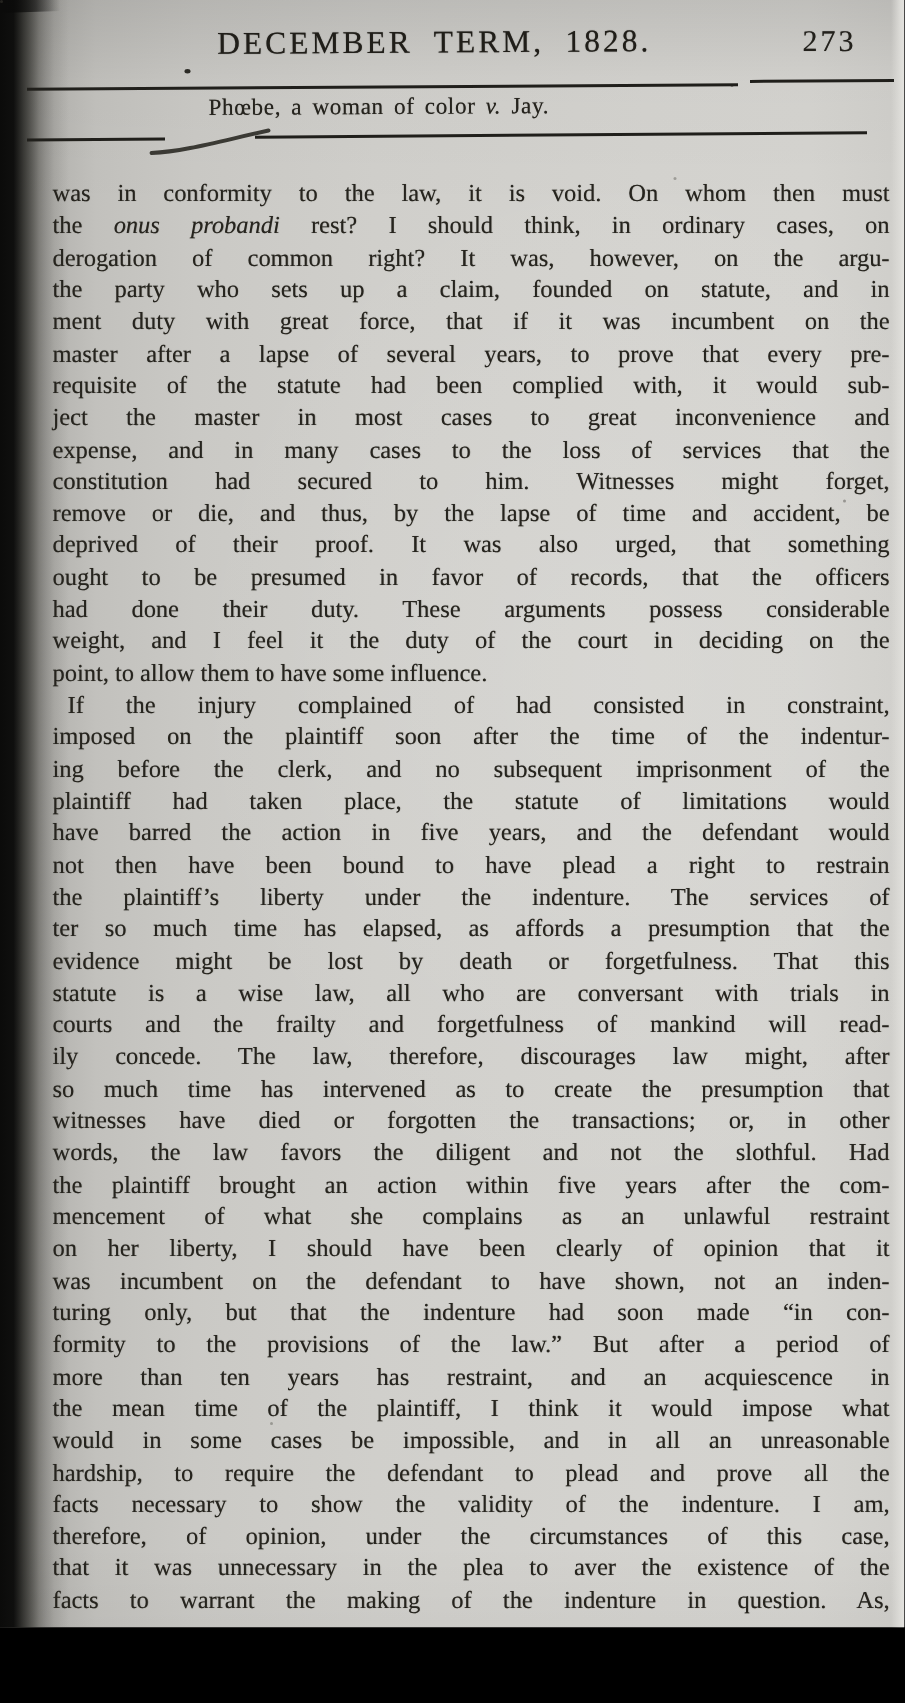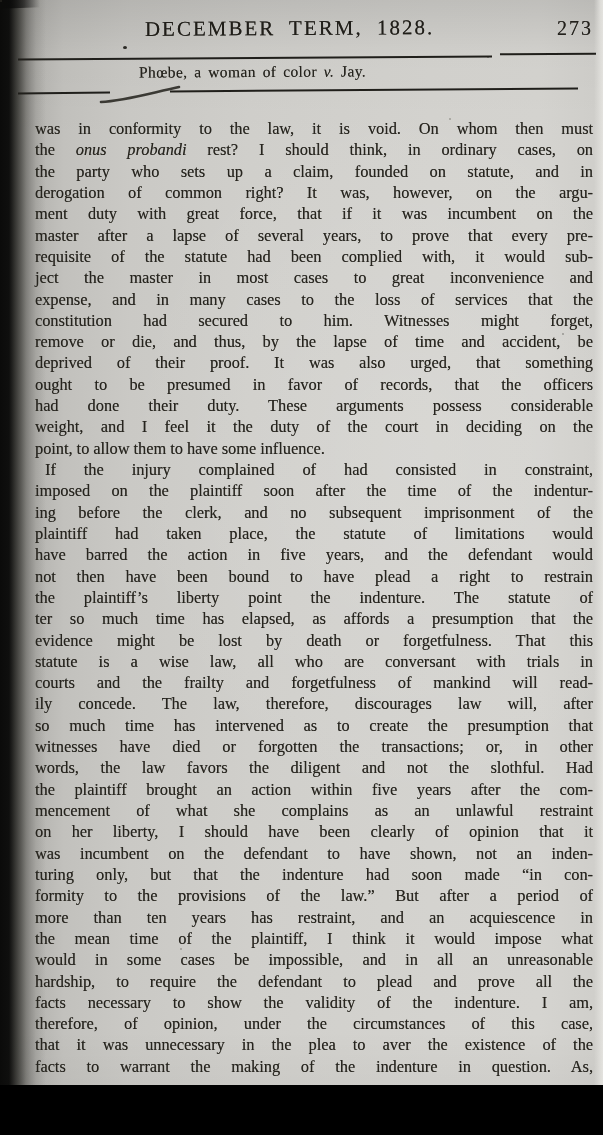--- a/index.html
+++ b/index.html
@@ -38,21 +38,21 @@
 
   .running-head{
     position:absolute;top:16px;left:0;width:603px;
     text-align:center;
     font-size:21px;letter-spacing:2px;word-spacing:7px;
     color:#201e19;
     transform:translateX(-12px) rotate(-0.35deg);
     text-shadow:0 0 0.6px rgba(32,30,25,0.7);
   }
   .page-number{
-    position:absolute;top:17px;right:10px;
+    position:absolute;top:17px;right:32px;
     font-size:20px;letter-spacing:2px;color:#23211c;
     text-shadow:0 0 0.5px rgba(32,30,25,0.6);
   }
   .rule{position:absolute;height:2px;background:#201f1b;}
   .rule1a{top:57px;left:18px;width:474px;transform:rotate(-0.35deg);}
   .rule1b{top:53px;left:500px;width:96px;transform:rotate(-0.3deg);}
   .rule2a{top:92px;left:18px;width:92px;transform:rotate(-0.5deg);}
   .rule2b{top:89px;left:170px;width:408px;transform:rotate(-0.4deg);height:2px;}
   .ink-dot{position:absolute;left:123px;top:46px;width:4px;height:3px;border-radius:50%;background:#2b2a25;}
   .pen-swash{position:absolute;left:95px;top:82px;}
@@ -105,46 +105,46 @@
 
   <div class="rule rule2a"></div>
   <div class="rule rule2b"></div>
   <svg class="pen-swash" width="92" height="26" viewBox="0 0 92 26">
     <path d="M 6 20 C 28 19 52 12 84 5" fill="none" stroke="#2b2a25" stroke-width="2.6" stroke-linecap="round" opacity="0.9"></path>
   </svg>
 
   <div class="body-text">
       <div class="line">was in conformity to the law, it is void. On whom then must</div>
       <div class="line"><span>the </span><span class="ital">onus probandi</span><span> rest? I should think, in ordinary cases, on</span></div>
+      <div class="line">derogation of common right? It was, however, on the argu-</div>
       <div class="line">the party who sets up a claim, founded on statute, and in</div>
-      <div class="line">derogation of common right? It was, however, on the argu-</div>
       <div class="line">ment duty with great force, that if it was incumbent on the</div>
       <div class="line">master after a lapse of several years, to prove that every pre-</div>
       <div class="line">requisite of the statute had been complied with, it would sub-</div>
       <div class="line">ject the master in most cases to great inconvenience and</div>
       <div class="line">expense, and in many cases to the loss of services that the</div>
       <div class="line">constitution had secured to him. Witnesses might forget,</div>
       <div class="line">remove or die, and thus, by the lapse of time and accident, be</div>
       <div class="line">deprived of their proof. It was also urged, that something</div>
       <div class="line">ought to be presumed in favor of records, that the officers</div>
       <div class="line">had done their duty. These arguments possess considerable</div>
       <div class="line">weight, and I feel it the duty of the court in deciding on the</div>
       <div class="line no-stretch">point, to allow them to have some influence.</div>
       <div class="line indent">If the injury complained of had consisted in constraint,</div>
       <div class="line">imposed on the plaintiff soon after the time of the indentur-</div>
       <div class="line">ing before the clerk, and no subsequent imprisonment of the</div>
       <div class="line">plaintiff had taken place, the statute of limitations would</div>
       <div class="line">have barred the action in five years, and the defendant would</div>
       <div class="line">not then have been bound to have plead a right to restrain</div>
-      <div class="line">the plaintiff’s liberty point the indenture. The statute of</div>
+      <div class="line">the plaintiff’s liberty under the indenture. The services of</div>
       <div class="line">ter so much time has elapsed, as affords a presumption that the</div>
       <div class="line">evidence might be lost by death or forgetfulness. That this</div>
       <div class="line">statute is a wise law, all who are conversant with trials in</div>
       <div class="line">courts and the frailty and forgetfulness of mankind will read-</div>
-      <div class="line">ily concede. The law, therefore, discourages law will, after</div>
+      <div class="line">ily concede. The law, therefore, discourages law might, after</div>
       <div class="line">so much time has intervened as to create the presumption that</div>
       <div class="line">witnesses have died or forgotten the transactions; or, in other</div>
       <div class="line">words, the law favors the diligent and not the slothful. Had</div>
       <div class="line">the plaintiff brought an action within five years after the com-</div>
       <div class="line">mencement of what she complains as an unlawful restraint</div>
       <div class="line">on her liberty, I should have been clearly of opinion that it</div>
       <div class="line">was incumbent on the defendant to have shown, not an inden-</div>
       <div class="line">turing only, but that the indenture had soon made “in con-</div>
       <div class="line">formity to the provisions of the law.” But after a period of</div>
       <div class="line">more than ten years has restraint, and an acquiescence in</div>

